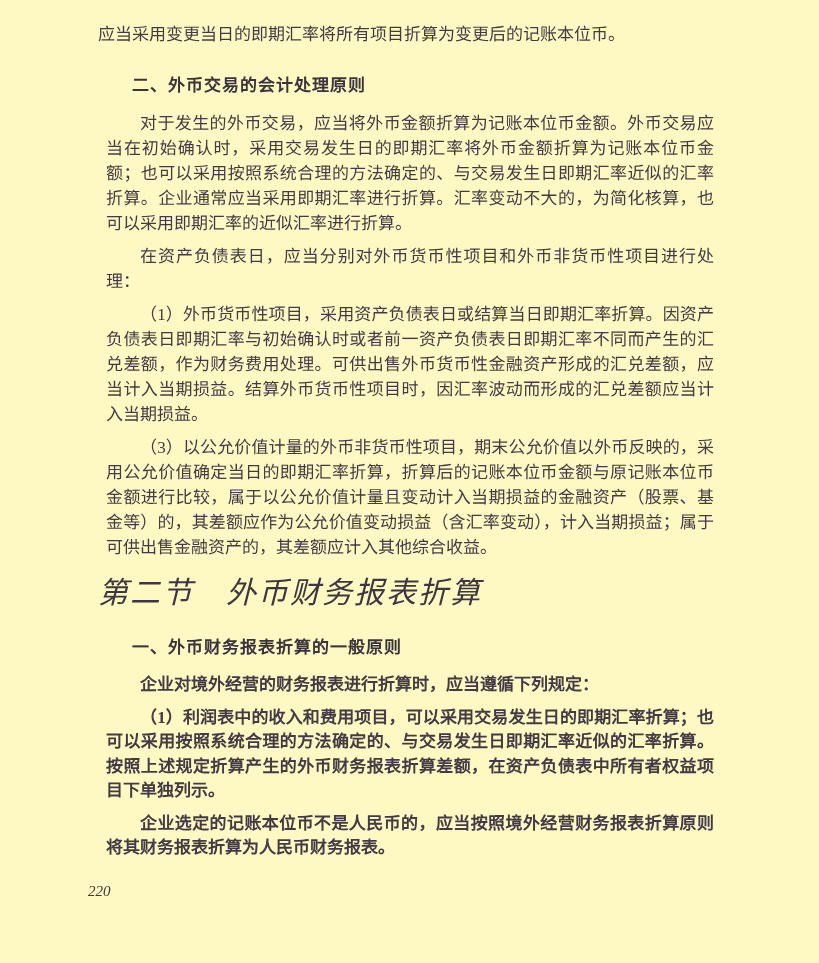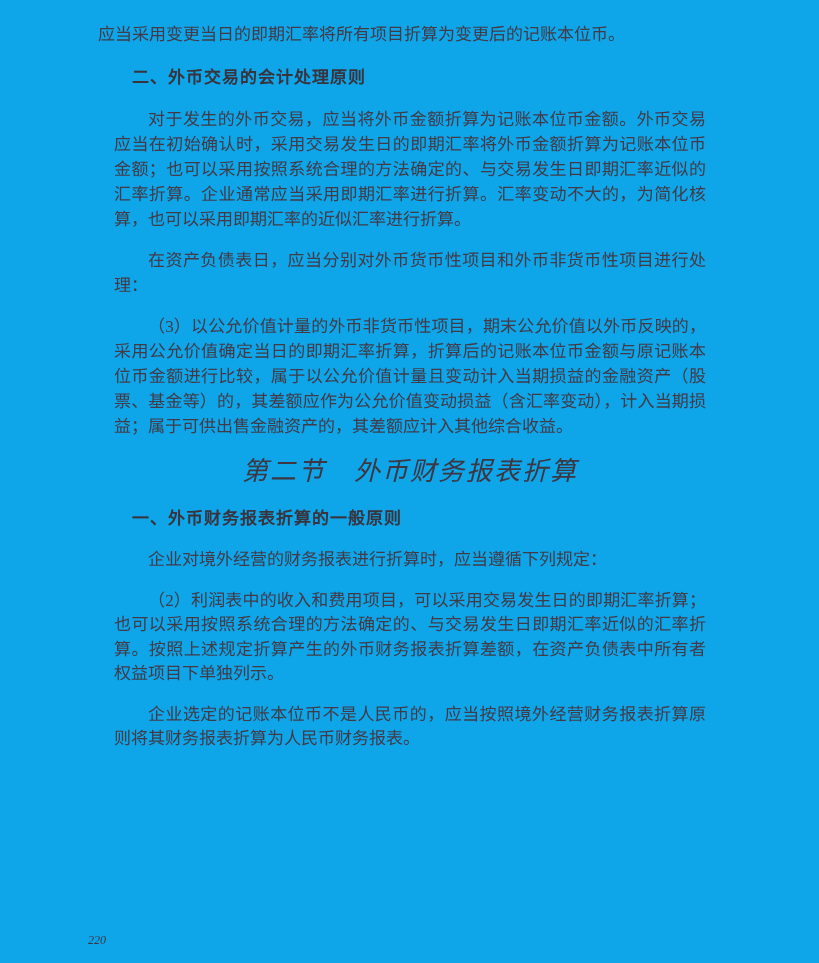--- a/index.html
+++ b/index.html
@@ -5,107 +5,109 @@
   html, body {
     margin: 0;
     padding: 0;
     background: #e9e9e9;
   }
   .page {
     position: relative;
     width: 819px;
     height: 963px;
     margin: 0 auto;
-    background: #0ea5e9;
+    background: #fef9c3;
     overflow: hidden;
     font-family: "Liberation Serif", "DejaVu Serif", serif;
     color: #433a45;
   }
   .content {
     position: absolute;
     left: 98px;
     top: 22px;
     width: 624px;
   }
   
   .cont {
     margin: 0;
     font-size: 17px;
     line-height: 25px;
     text-align: justify;
     text-justify: inter-character;
   }
   
   .hd {
-    margin: 18px 0 12px 0;
+    margin: 26px 0 12px 0;
     padding-left: 2em;
     font-family: "Liberation Sans", "DejaVu Sans", sans-serif;
     font-weight: bold;
     font-size: 17px;
     line-height: 26px;
     color: #3a333c;
     letter-spacing: 1px;
   }
   .para {
-    margin: 16px;
+    margin: 8px;
     font-size: 17px;
     line-height: 25px;
     text-align: justify;
     text-justify: inter-character;
     text-indent: 2em;
   }
   .para.s2 {
     line-height: 24.5px;
+    font-weight: bold;
   }
   
   .section-title {
     margin: 17px 0 11px 0;
-    font-size: 26px;
+    font-size: 30px;
     line-height: 32px;
-    text-align: center;
+    text-align: left;
     font-style: italic;
     font-weight: normal;
     letter-spacing: 2px;
     color: #3e3640;
   }
   .page-number {
     position: absolute;
     left: 88px;
-    top: 933px;
-    font-size: 12px;
+    top: 883px;
+    font-size: 15px;
     font-style: italic;
     color: #3e3640;
   }
 </style>
 </head>
 <body>
 
 <div class="page">
   <div class="content">
 
     <p class="cont">应当采用变更当日的即期汇率将所有项目折算为变更后的记账本位币。</p>
 
     <h3 class="hd">二、外币交易的会计处理原则</h3>
 
     <p class="para">对于发生的外币交易，应当将外币金额折算为记账本位币金额。外币交易应当在初始确认时，采用交易发生日的即期汇率将外币金额折算为记账本位币金额；也可以采用按照系统合理的方法确定的、与交易发生日即期汇率近似的汇率折算。企业通常应当采用即期汇率进行折算。汇率变动不大的，为简化核算，也可以采用即期汇率的近似汇率进行折算。</p>
 
     <p class="para">在资产负债表日，应当分别对外币货币性项目和外币非货币性项目进行处理：</p>
 
+    <p class="para">（1）外币货币性项目，采用资产负债表日或结算当日即期汇率折算。因资产负债表日即期汇率与初始确认时或者前一资产负债表日即期汇率不同而产生的汇兑差额，作为财务费用处理。可供出售外币货币性金融资产形成的汇兑差额，应当计入当期损益。结算外币货币性项目时，因汇率波动而形成的汇兑差额应当计入当期损益。</p>
 
 
     <p class="para">（3）以公允价值计量的外币非货币性项目，期末公允价值以外币反映的，采用公允价值确定当日的即期汇率折算，折算后的记账本位币金额与原记账本位币金额进行比较，属于以公允价值计量且变动计入当期损益的金融资产（股票、基金等）的，其差额应作为公允价值变动损益（含汇率变动），计入当期损益；属于可供出售金融资产的，其差额应计入其他综合收益。</p>
 
     <h2 class="section-title">第二节　外币财务报表折算</h2>
 
     <h3 class="hd">一、外币财务报表折算的一般原则</h3>
 
     <p class="para s2">企业对境外经营的财务报表进行折算时，应当遵循下列规定：</p>
 
 
-    <p class="para s2">（2）利润表中的收入和费用项目，可以采用交易发生日的即期汇率折算；也可以采用按照系统合理的方法确定的、与交易发生日即期汇率近似的汇率折算。按照上述规定折算产生的外币财务报表折算差额，在资产负债表中所有者权益项目下单独列示。</p>
+    <p class="para s2">（1）利润表中的收入和费用项目，可以采用交易发生日的即期汇率折算；也可以采用按照系统合理的方法确定的、与交易发生日即期汇率近似的汇率折算。按照上述规定折算产生的外币财务报表折算差额，在资产负债表中所有者权益项目下单独列示。</p>
 
 
     <p class="para s2">企业选定的记账本位币不是人民币的，应当按照境外经营财务报表折算原则将其财务报表折算为人民币财务报表。</p>
 
   </div>
 
   <div class="page-number">220</div>
 </div>
 
 </body></html>

